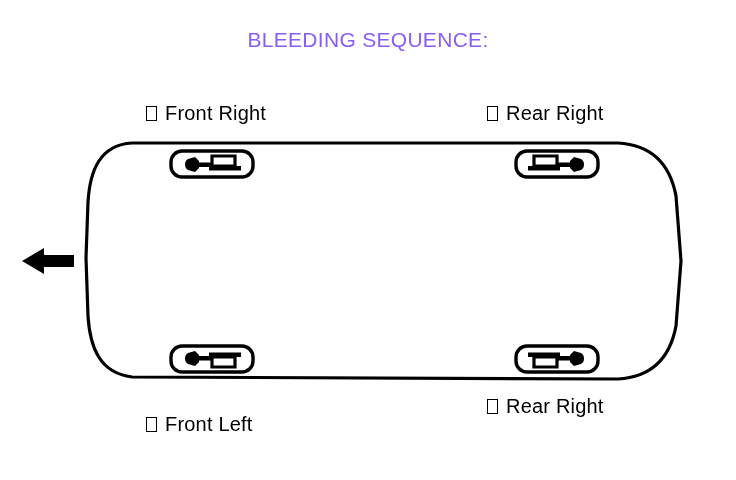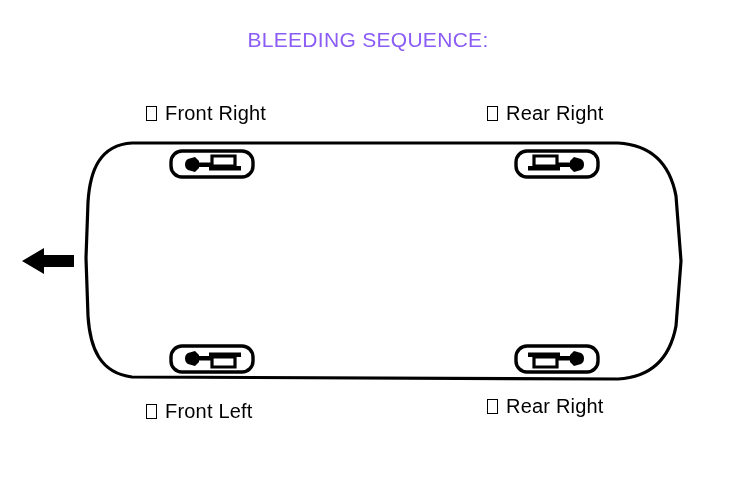--- a/index.html
+++ b/index.html
@@ -57,21 +57,21 @@
     display: inline-block;
     width: 11px;
     height: 15px;
     border: 1.6px solid #000000;
     box-sizing: border-box;
     flex: 0 0 auto;
   }
 
   .label-fr { left: 146px; top: 103px; }
   .label-rr { left: 487px; top: 103px; }
-  .label-fl { left: 146px; top: 401px; }
+  .label-fl { left: 146px; top: 414px; }
   .label-rl { left: 487px; top: 396px; }
 
   
   .vehicle-svg {
     position: absolute;
     left: 70px;
     top: 130px;
     width: 630px;
     height: 262px;
   }

